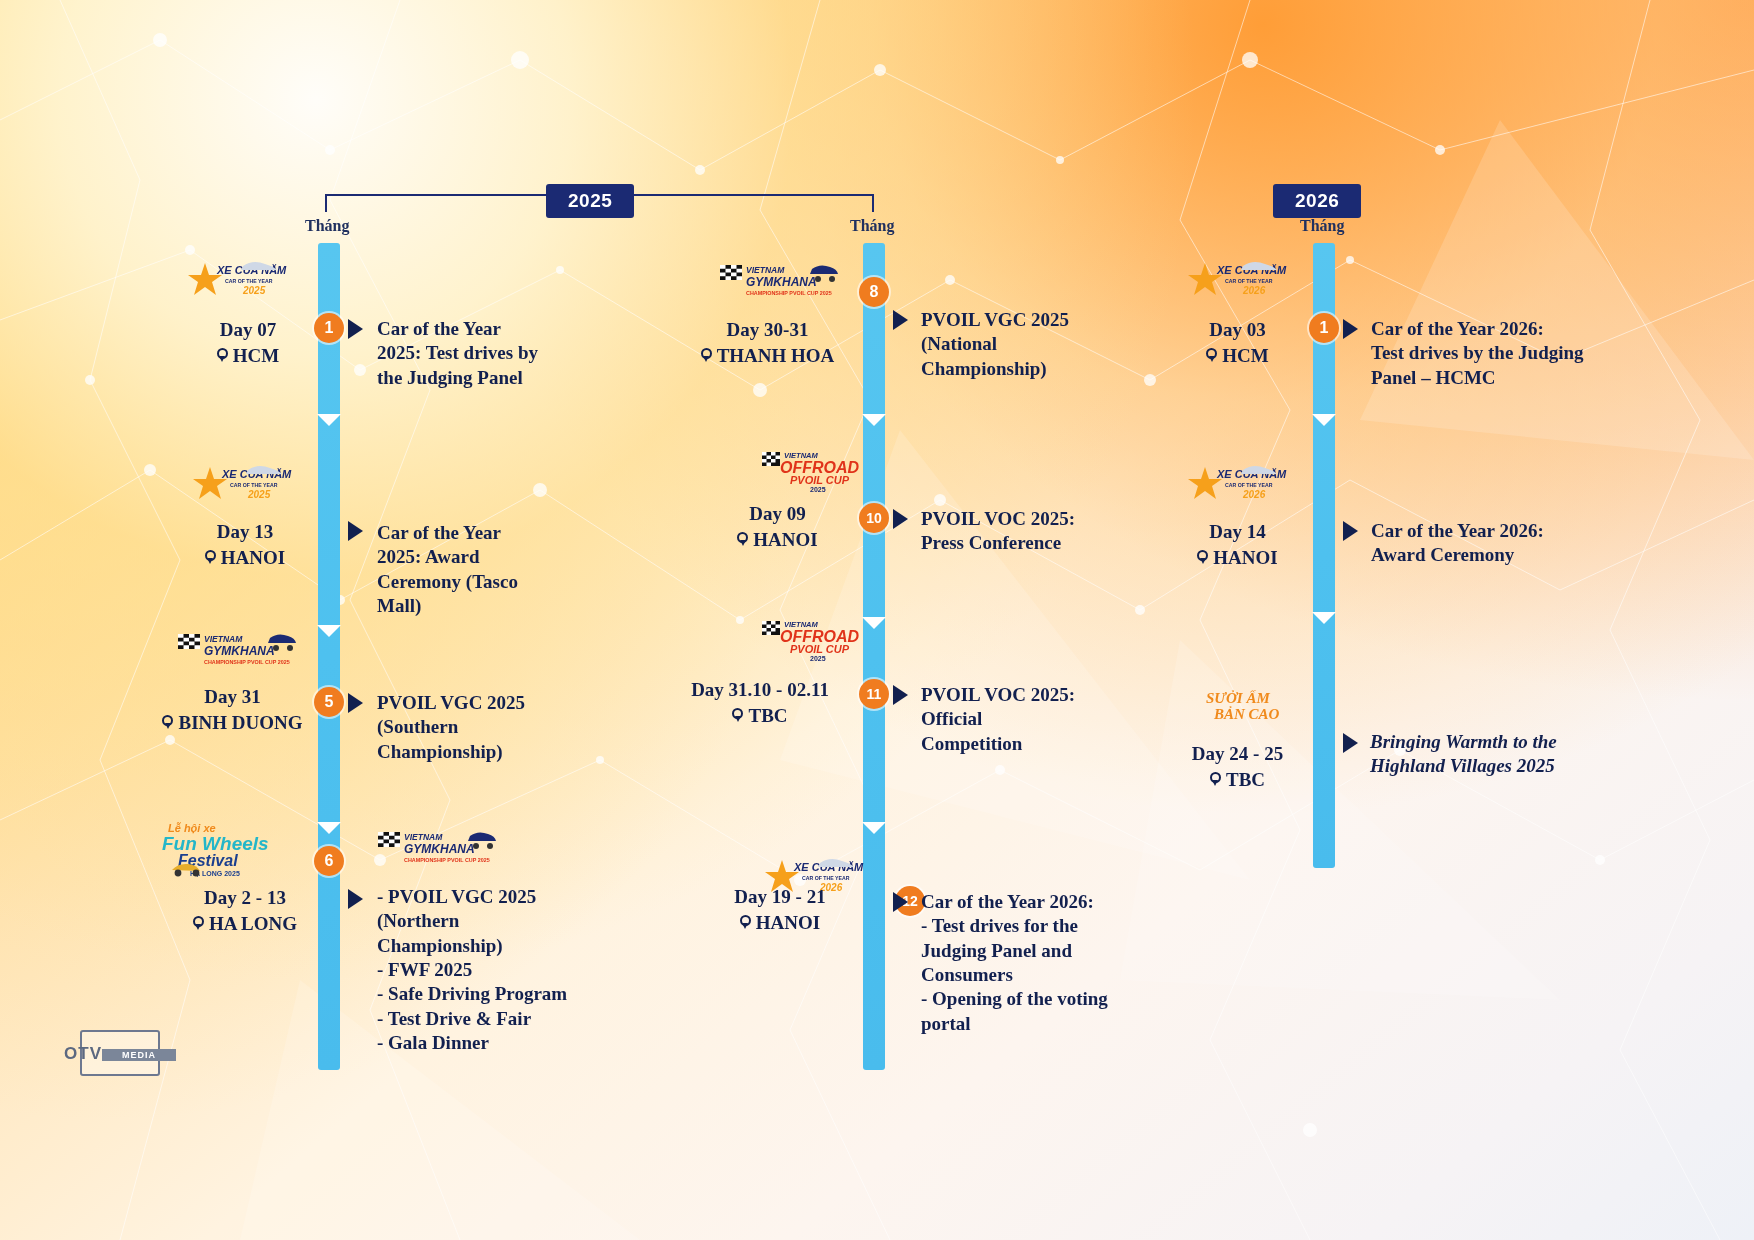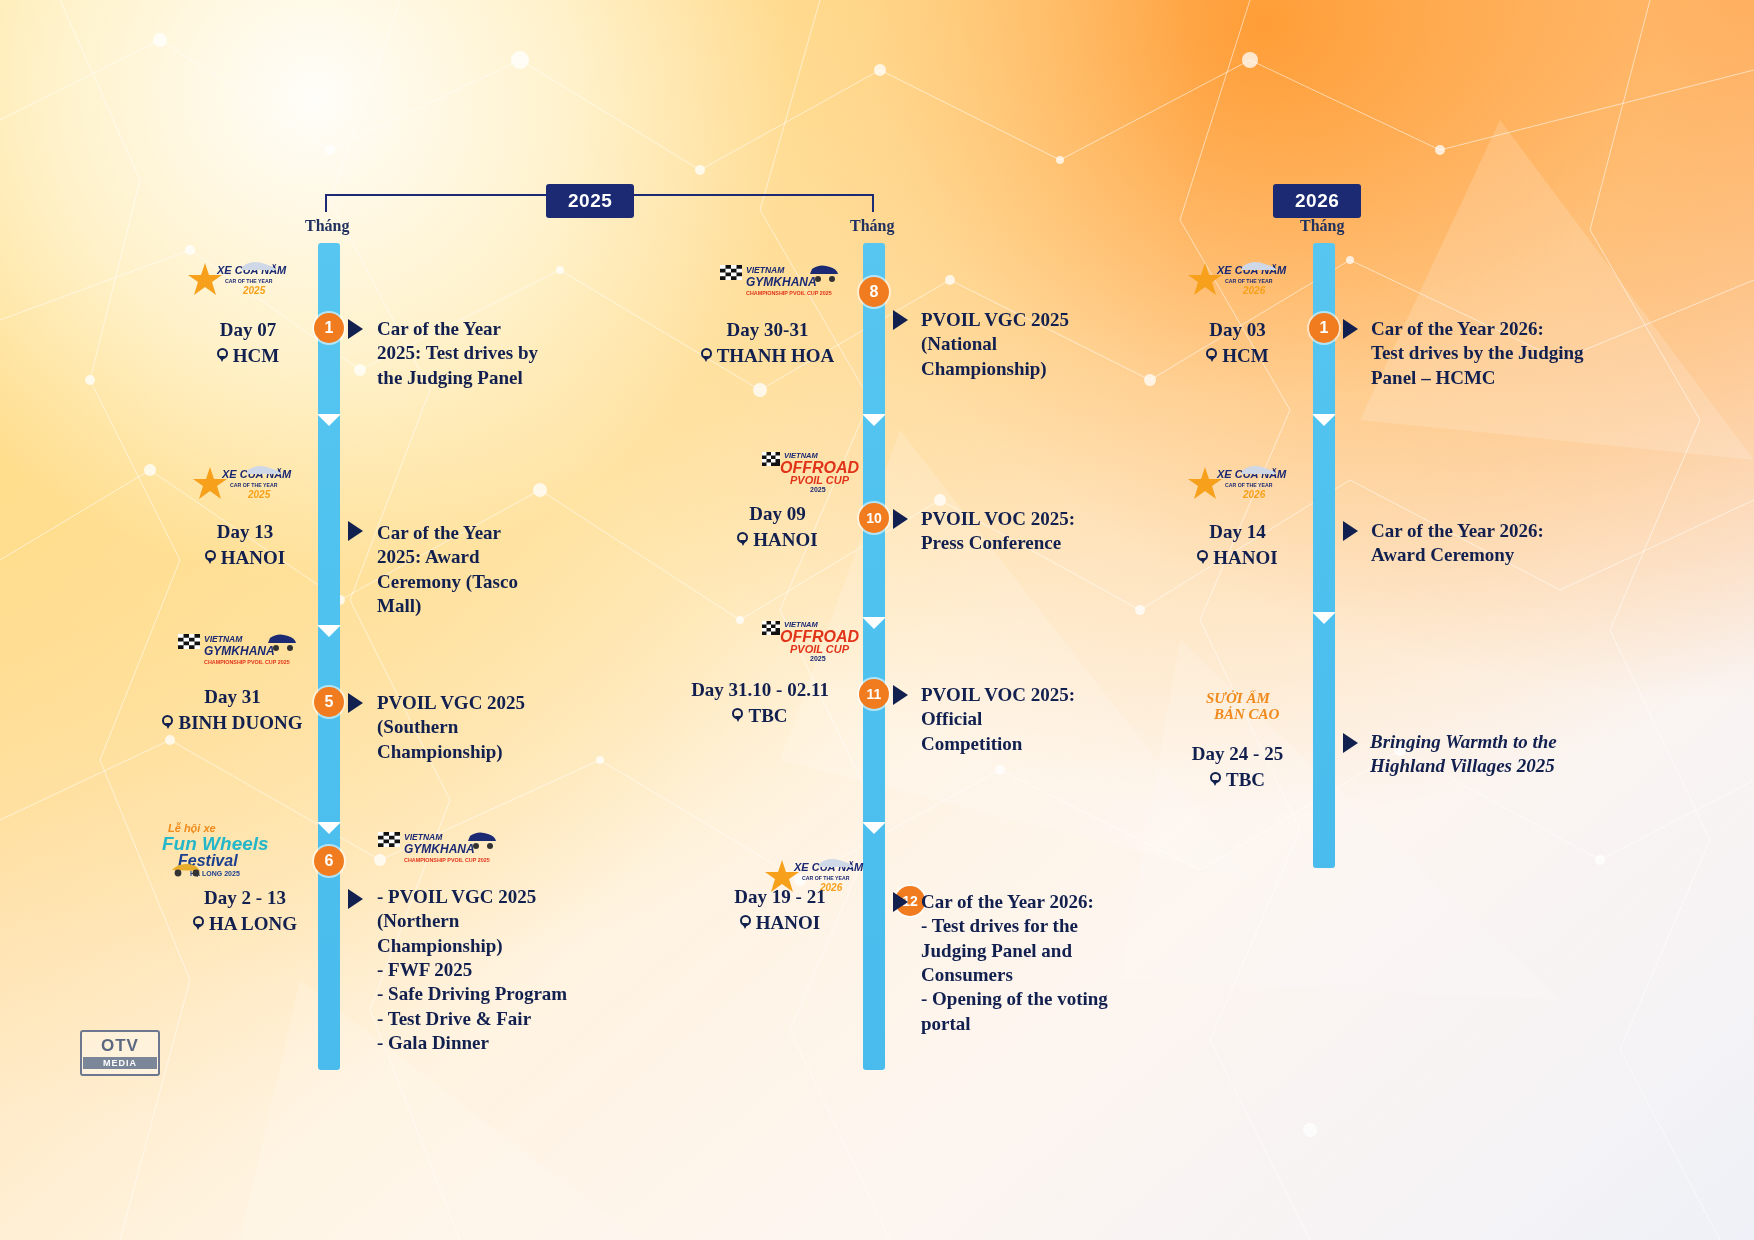--- a/index.html
+++ b/index.html
@@ -110,21 +110,21 @@
     white-space:pre-line;
   }
   
   .logo{position:absolute;}
   .logo svg,.logo div{display:block}
   
   .otv{
     position:absolute;left:80px;top:1030px;
     width:76px;height:42px;
     border:2px solid #6d7890;border-radius:3px;
-    display:flex;flex-direction:column;align-items:center;justify-content:center;
+    display:flex;align-items:center;justify-content:center;
     font-family:"Liberation Sans", sans-serif;
     background:rgba(255,255,255,.35);
   }
   .otv .a{font-size:17px;font-weight:bold;color:#5c6880;letter-spacing:1px;line-height:1}
   .otv .b{font-size:9px;font-weight:bold;color:#ffffff;background:#7b8699;padding:1px 20px;margin-top:3px;letter-spacing:1px}
   .profilepill{
     position:absolute;right:58px;top:1032px;
     background:#1b2a73;color:#fff;border-radius:22px;
     height:40px;display:flex;align-items:center;gap:14px;
     padding:0 14px 0 24px;

